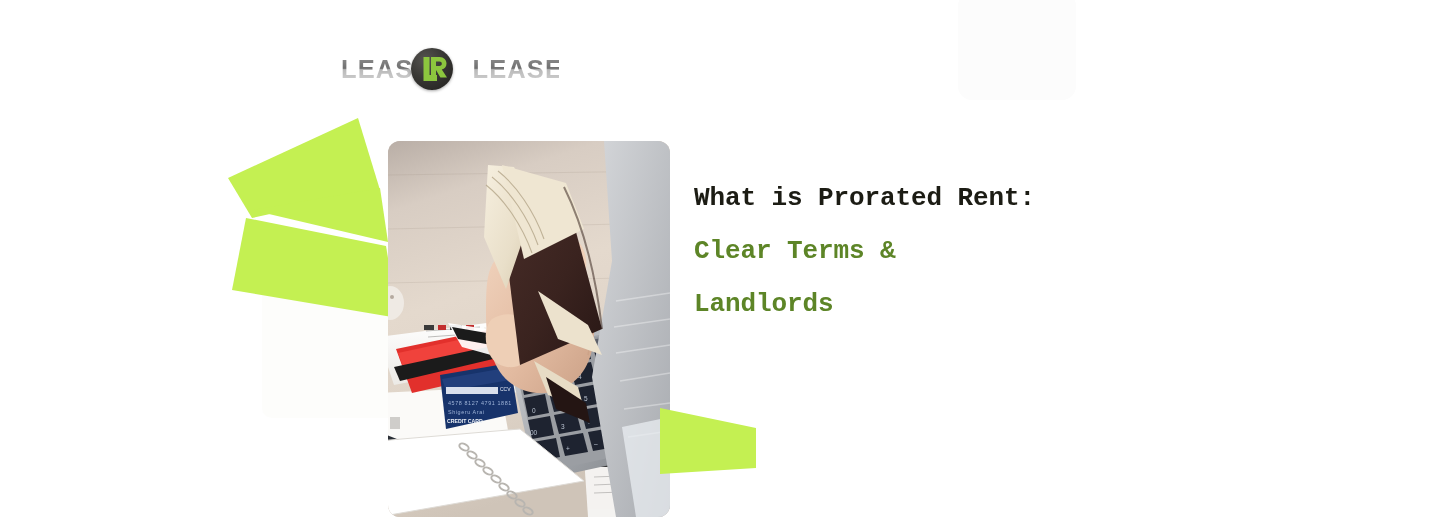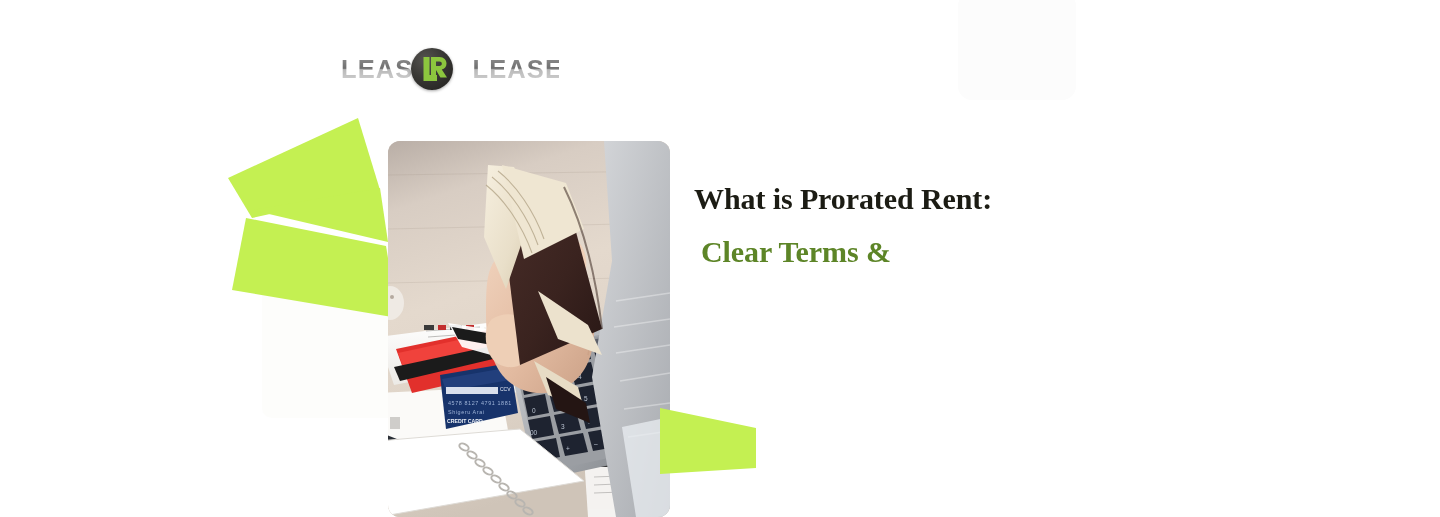--- a/index.html
+++ b/index.html
@@ -120,29 +120,29 @@
 
   
   #headline {
     position: absolute;
     left: 694px;
     top: 172px;
     width: 460px;
   }
   .headline-line {
     display: block;
-    font-family: Liberation Serif, serif;
-    font-size: 30px;
+    font-family: Liberation Mono, monospace;
+    font-size: 26px;
     font-weight: 700;
     line-height: 53px;
     letter-spacing: -0.1px;
     white-space: nowrap;
   }
   .headline-dark { color: #1c1c14; }
-  .headline-green { color: #5d8527; margin-left: 7px; }
+  .headline-green { color: #5d8527; }
 </style>
 </head>
 <body>
 
 <div id="page">
 
   <div class="faint-block" id="faint-top-right"></div>
   <div class="faint-block" id="faint-left-panel"></div>
 
   <div id="zigzag">
@@ -385,15 +385,16 @@
         <path d="M20 9 L28.5 9 C33 9 35.5 12 35.5 15.5 C35.5 18.6 33.6 21 30.8 21.6
                  L36 29.5 L29.4 29.5 L25 22 L25 29.5 L20 29.5 Z
                  M25 13.6 L25 18 L28.3 18 C29.9 18 30.8 17.1 30.8 15.8 C30.8 14.5 29.9 13.6 28.3 13.6 Z" fill="#8cc63e"></path>
       </svg>
     </div>
   </div>
 
   <div id="headline">
     <span class="headline-line headline-dark">What is Prorated Rent:</span>
     <span class="headline-line headline-green">Clear Terms &amp;</span>
+    <span class="headline-line headline-green">Landlords</span>
   </div>
 
 </div>
 
 </body></html>

